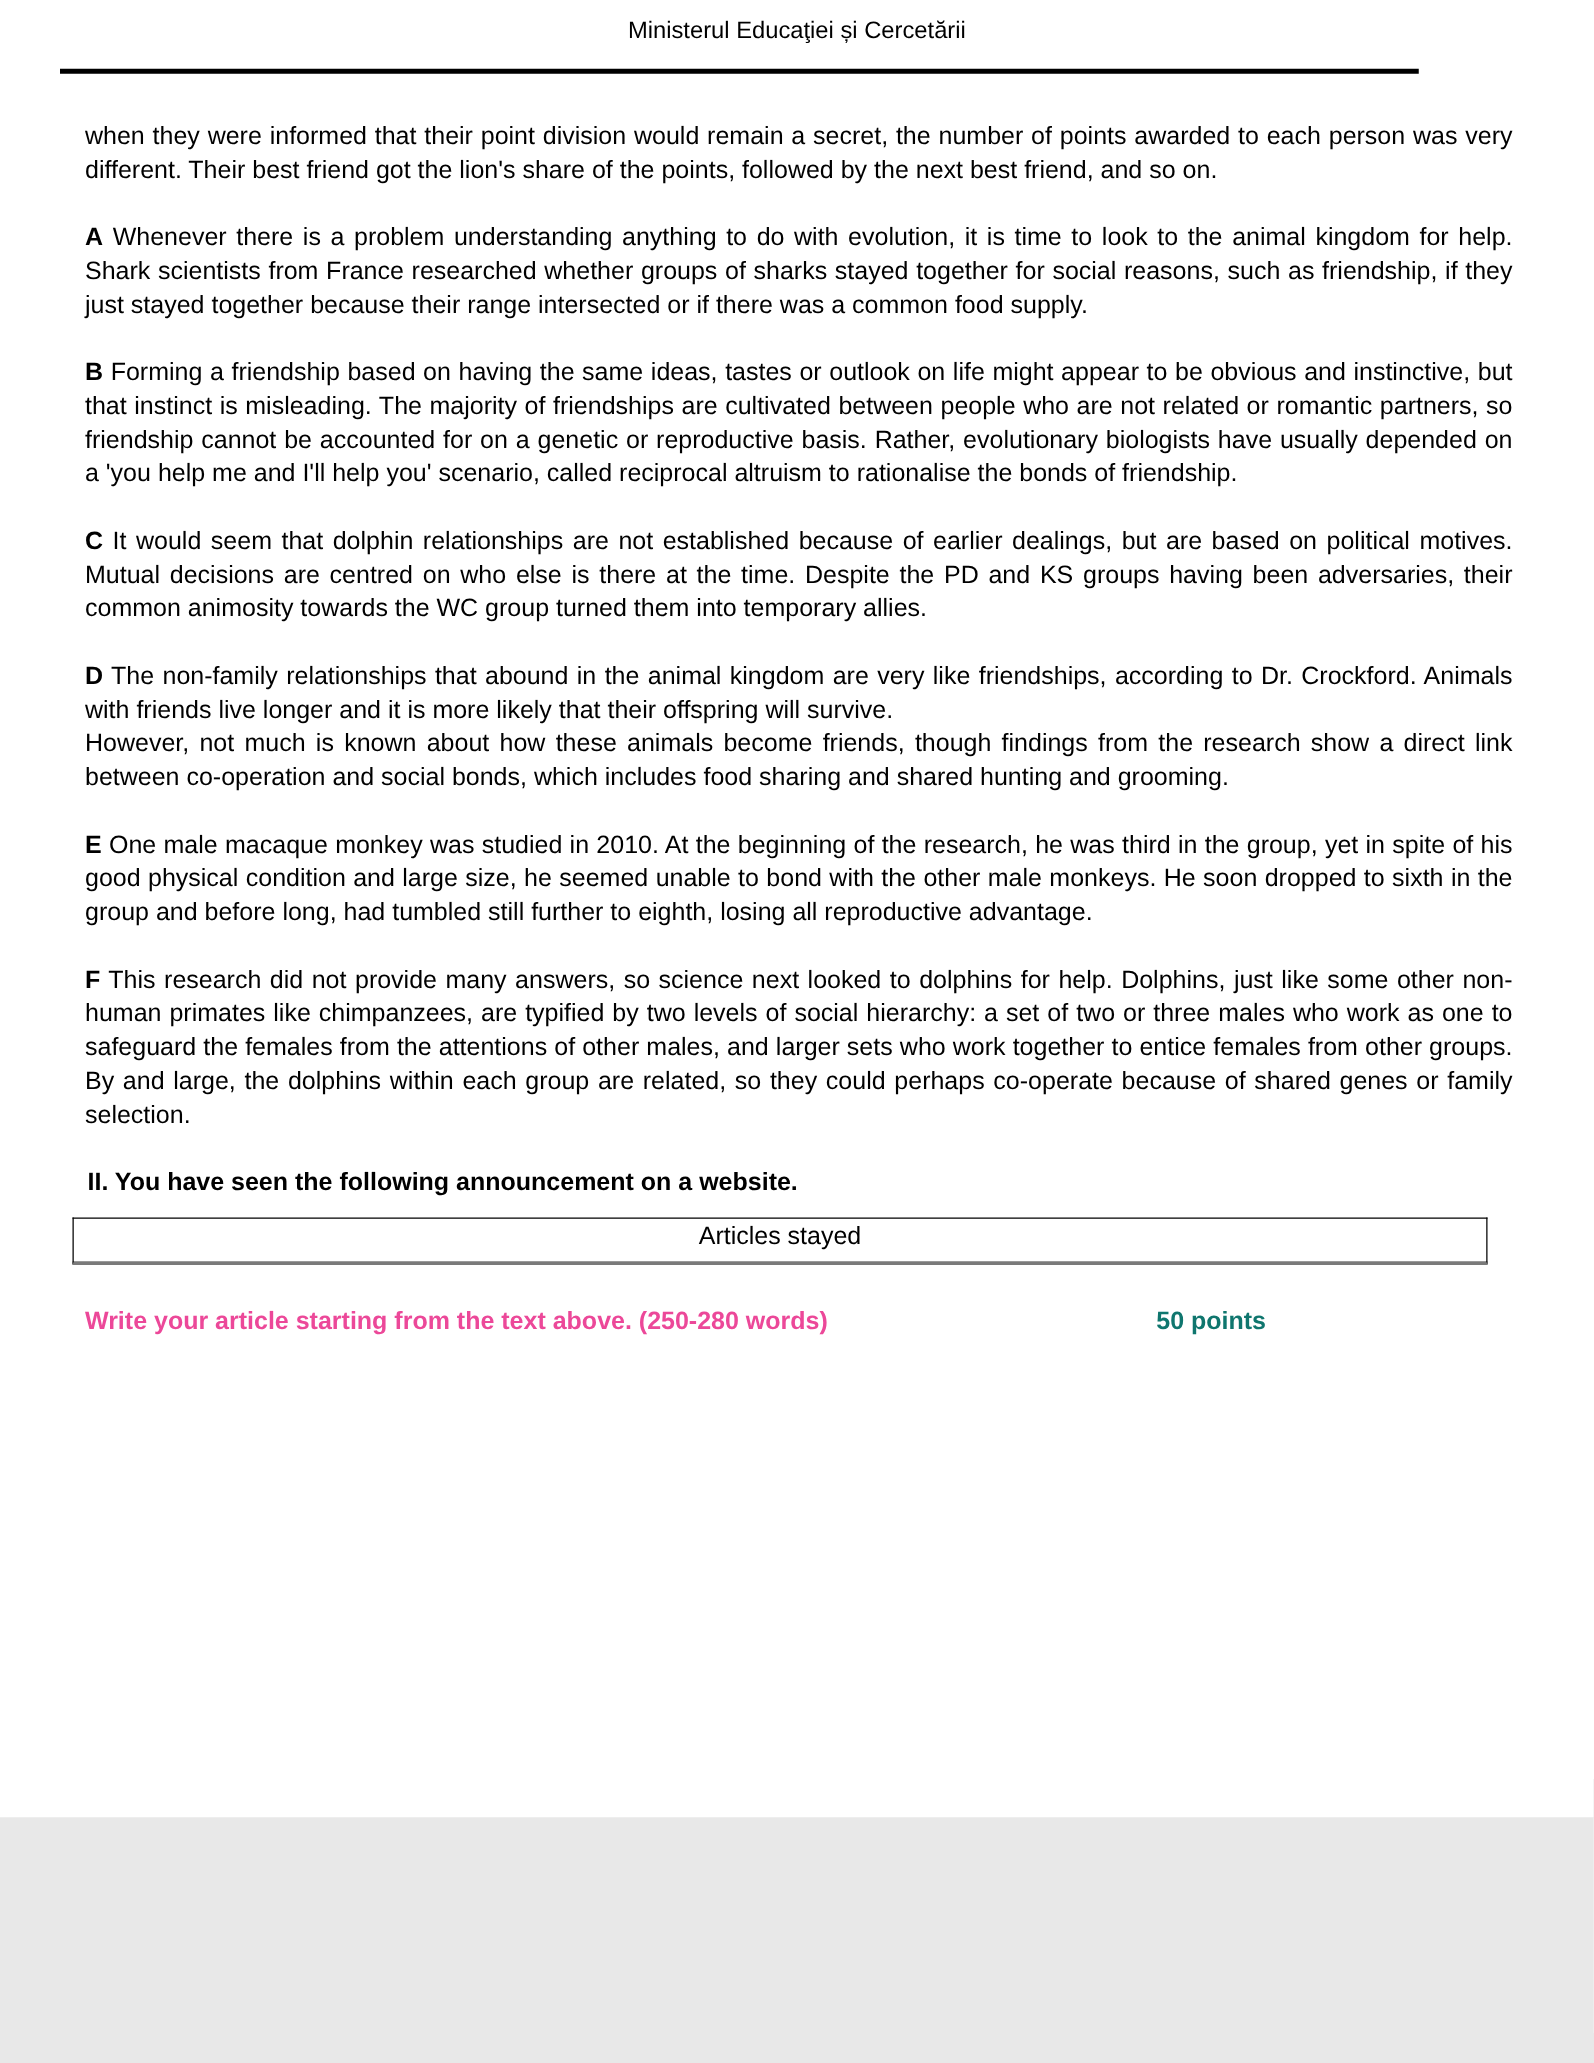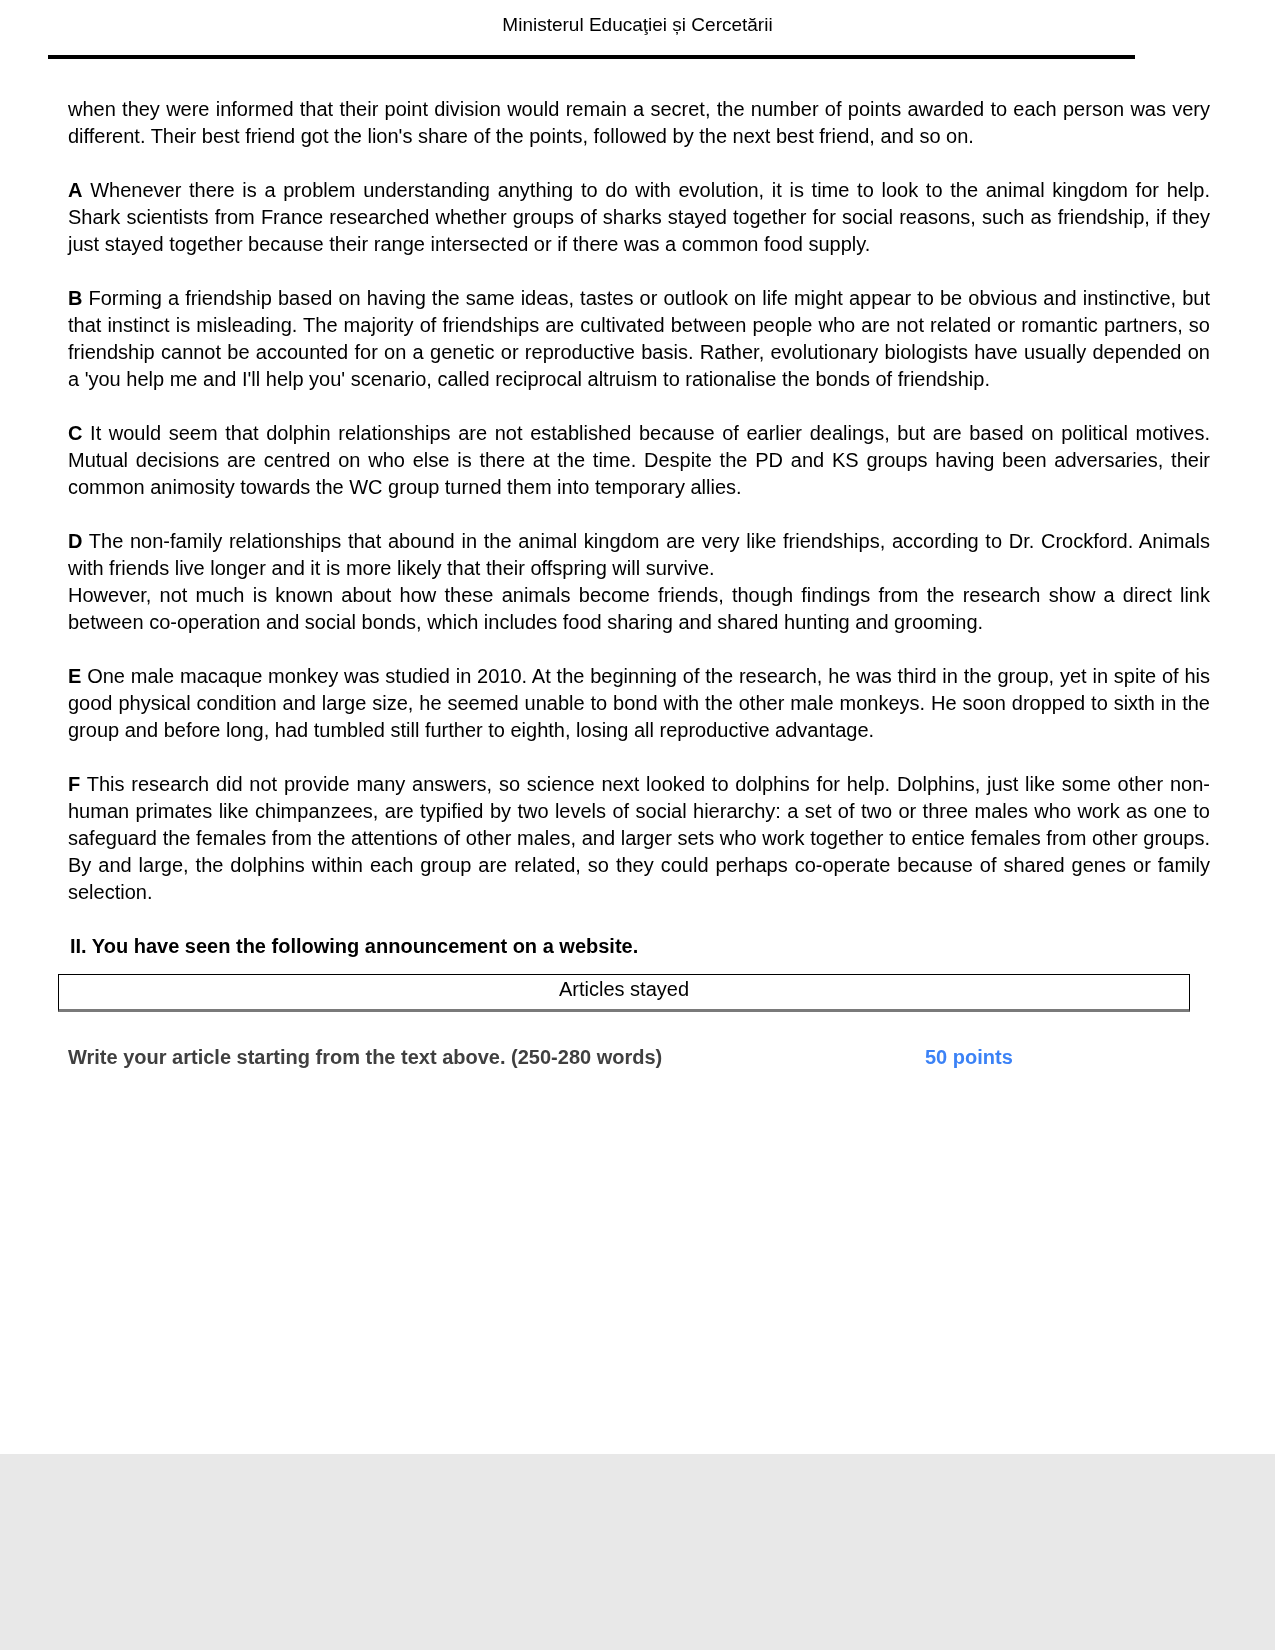--- a/index.html
+++ b/index.html
@@ -52,26 +52,26 @@
     margin: 0;
     text-indent: 56px;
     text-align: justify;
   }
   .instruction-row {
     position: relative;
     margin-top: 32px;
     font-weight: bold;
     text-align: left;
   }
-  .instruction { color: #404040; }
+  .instruction { color: #ec4899; }
   .points {
     position: absolute;
     left: 857px;
     top: 0;
-    color: #3b82f6;
+    color: #0f766e;
   }
   .footer {
     position: absolute;
     top: 1585px;
     left: 0;
     width: 1275px;
     font-size: 13px;
     line-height: 23px;
   }
   .footer-rule {

